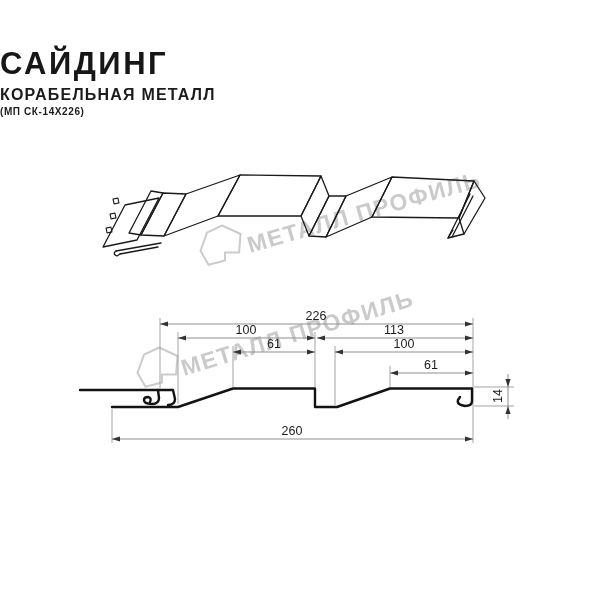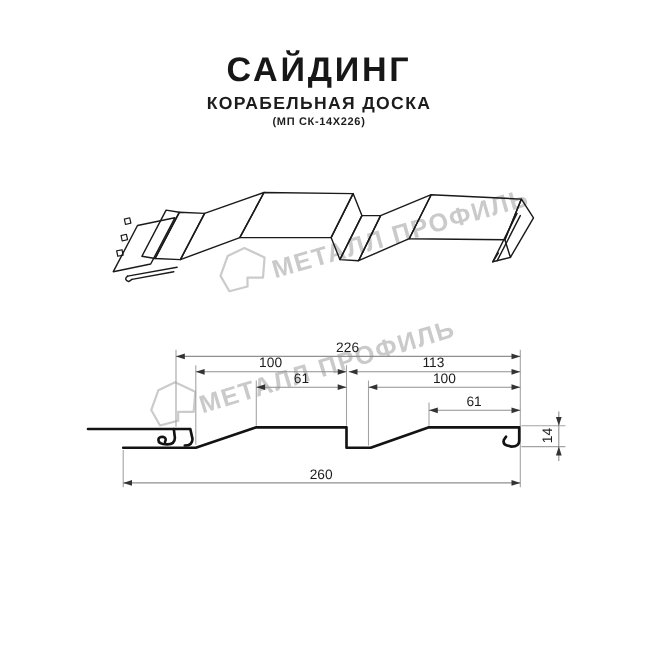--- a/index.html
+++ b/index.html
@@ -1,18 +1,18 @@
 <!DOCTYPE html>
 <html><head>
 <meta charset="utf-8">
 <style>
   html,body{margin:0;padding:0;background:#ffffff;}
   #page{position:relative;width:600px;height:600px;background:#fff;overflow:hidden;
         font-family:"Liberation Sans",sans-serif;color:#1a1a1a;}
-  .center-text{position:absolute;left:0;width:580px;text-align:center;}
+  .center-text{position:absolute;left:0;width:580px;}
   #title{top:46px;font-size:31px;font-weight:800;letter-spacing:2.5px;color:#171717;}
   #subtitle{top:86px;font-size:16px;font-weight:700;letter-spacing:1.2px;color:#1c1c1c;}
   #model{top:106px;font-size:10px;font-weight:700;letter-spacing:0.6px;color:#1c1c1c;}
   #footer-note{top:529px;font-size:15px;font-weight:600;letter-spacing:0.6px;color:#222;}
   svg{position:absolute;top:0;left:0;}
   .face{fill:#ffffff;stroke:none;}
   .edge{fill:none;stroke:#1a1a1a;stroke-width:1.3;stroke-linejoin:round;stroke-linecap:round;}
   .hole{fill:none;stroke:#1a1a1a;stroke-width:1.1;}
   .wm-text{font-family:"Liberation Sans",sans-serif;font-weight:bold;font-size:23px;
            letter-spacing:1.5px;fill:#c8c8c8;opacity:0.95;}
@@ -22,21 +22,21 @@
   .dim{stroke:#8f8f8f;stroke-width:1;fill:none;}
   .arrow{fill:#333;stroke:none;}
   .dim-label{font-family:"Liberation Sans",sans-serif;font-size:12.5px;fill:#1c1c1c;text-anchor:middle;}
 </style>
 </head>
 <body>
 
 <div id="page">
 
   <div id="title" class="center-text">САЙДИНГ</div>
-  <div id="subtitle" class="center-text">КОРАБЕЛЬНАЯ ДОСКА</div>
+  <div id="subtitle" class="center-text">КОРАБЕЛЬНАЯ МЕТАЛЛ</div>
   <div id="model" class="center-text">(МП СК-14Х226)</div>
 
   <svg width="600" height="600" viewBox="0 0 600 600">
 
     <g transform="translate(196,226) rotate(-8 24 20)">
       <path class="wm-logo" d="M4,22 L13,5 L29,0 L46,11 L42,29 L28,27 L27,35 L10,37 Z"></path>
     </g>
 
     <g>
       <polygon class="face" points="103,247 137,240 159,198 125,205"></polygon>

